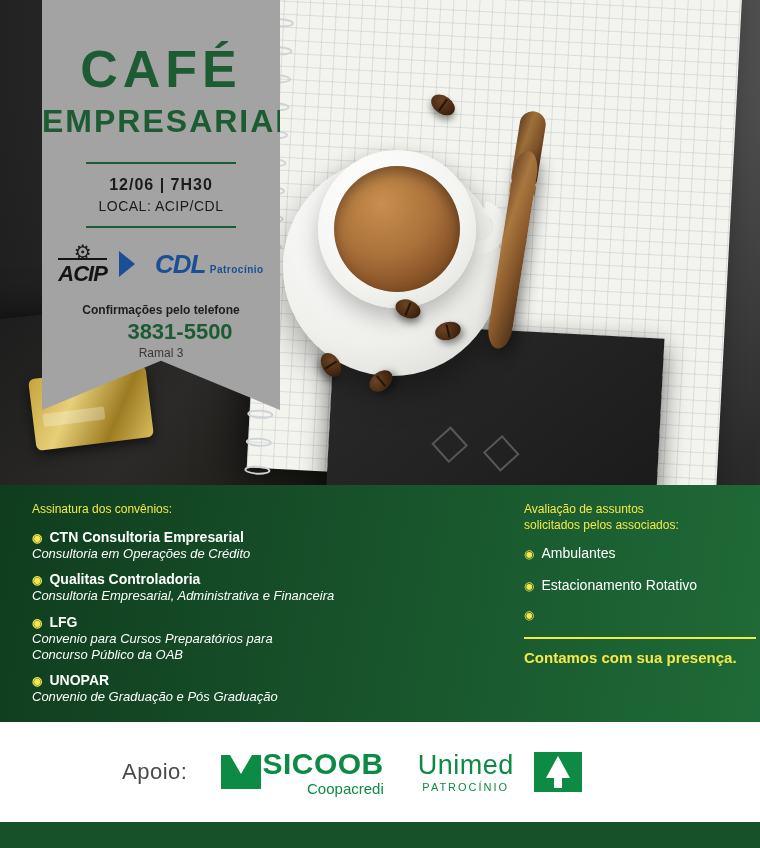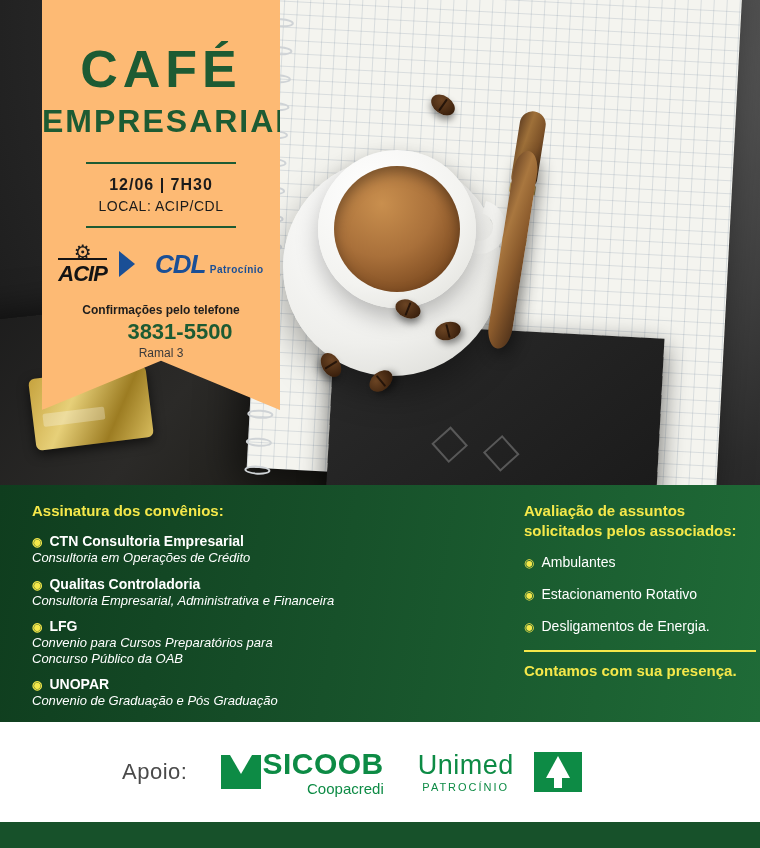--- a/index.html
+++ b/index.html
@@ -178,21 +178,21 @@
     margin-left: -1px;
     background: rgba(20,10,4,.75);
     border-radius: 2px;
   }
 
   
   .banner {
     position: absolute;
     left: 42px; top: 0;
     width: 238px; height: 410px;
-    background: #fdba74;
+    background: #a3a3a3;
     clip-path: polygon(0 0, 100% 0, 100% 100%, 50% 88%, 0 100%);
     padding-top: 26px;
     text-align: center;
     box-shadow: 0 0 26px rgba(0,0,0,.35);
   }
   .banner-title {
     font-family: "Liberation Sans", sans-serif;
     font-weight: bold;
     color: #1d5b33;
     font-size: 52px;
@@ -283,21 +283,21 @@
     position: absolute;
     left: 0; top: 485px;
     width: 760px; height: 237px;
     background: linear-gradient(100deg, #0f3d1e 0%, #17512a 45%, #1f6b37 100%);
     color: #ffffff;
   }
   .col-left { position: absolute; left: 32px; top: 16px; width: 400px; }
   .col-right { position: absolute; left: 478px; top: 16px; width: 258px; margin-left: 46px; }
   .col-head {
     color: #f5e84a;
-    font-size: 15px; font-weight: bold;
+    font-size: 12px; font-weight: normal;
     line-height: 1.35;
     margin-bottom: 12px;
   }
   .item { margin-bottom: 9px; }
   .item-title {
     font-size: 14px; font-weight: bold; color: #ffffff;
     display: flex; align-items: baseline; gap: 7px;
   }
   .dot {
     color: #f5e84a; font-size: 12px; line-height: 1;
@@ -524,21 +524,20 @@
       <div class="r-item">
         <span class="dot">◉</span>
         <span>Ambulantes</span>
       </div>
       <div class="r-item">
         <span class="dot">◉</span>
         <span>Estacionamento Rotativo</span>
       </div>
       <div class="r-item">
         <span class="dot">◉</span>
-        <span>Desligamentos de Energia.</span>
       </div>
 
       <div class="yline"></div>
       <div class="closing">Contamos com sua presença.</div>
     </div>
   </div>
 
   <div class="sponsors">
     <div class="apoio">Apoio:</div>
 

